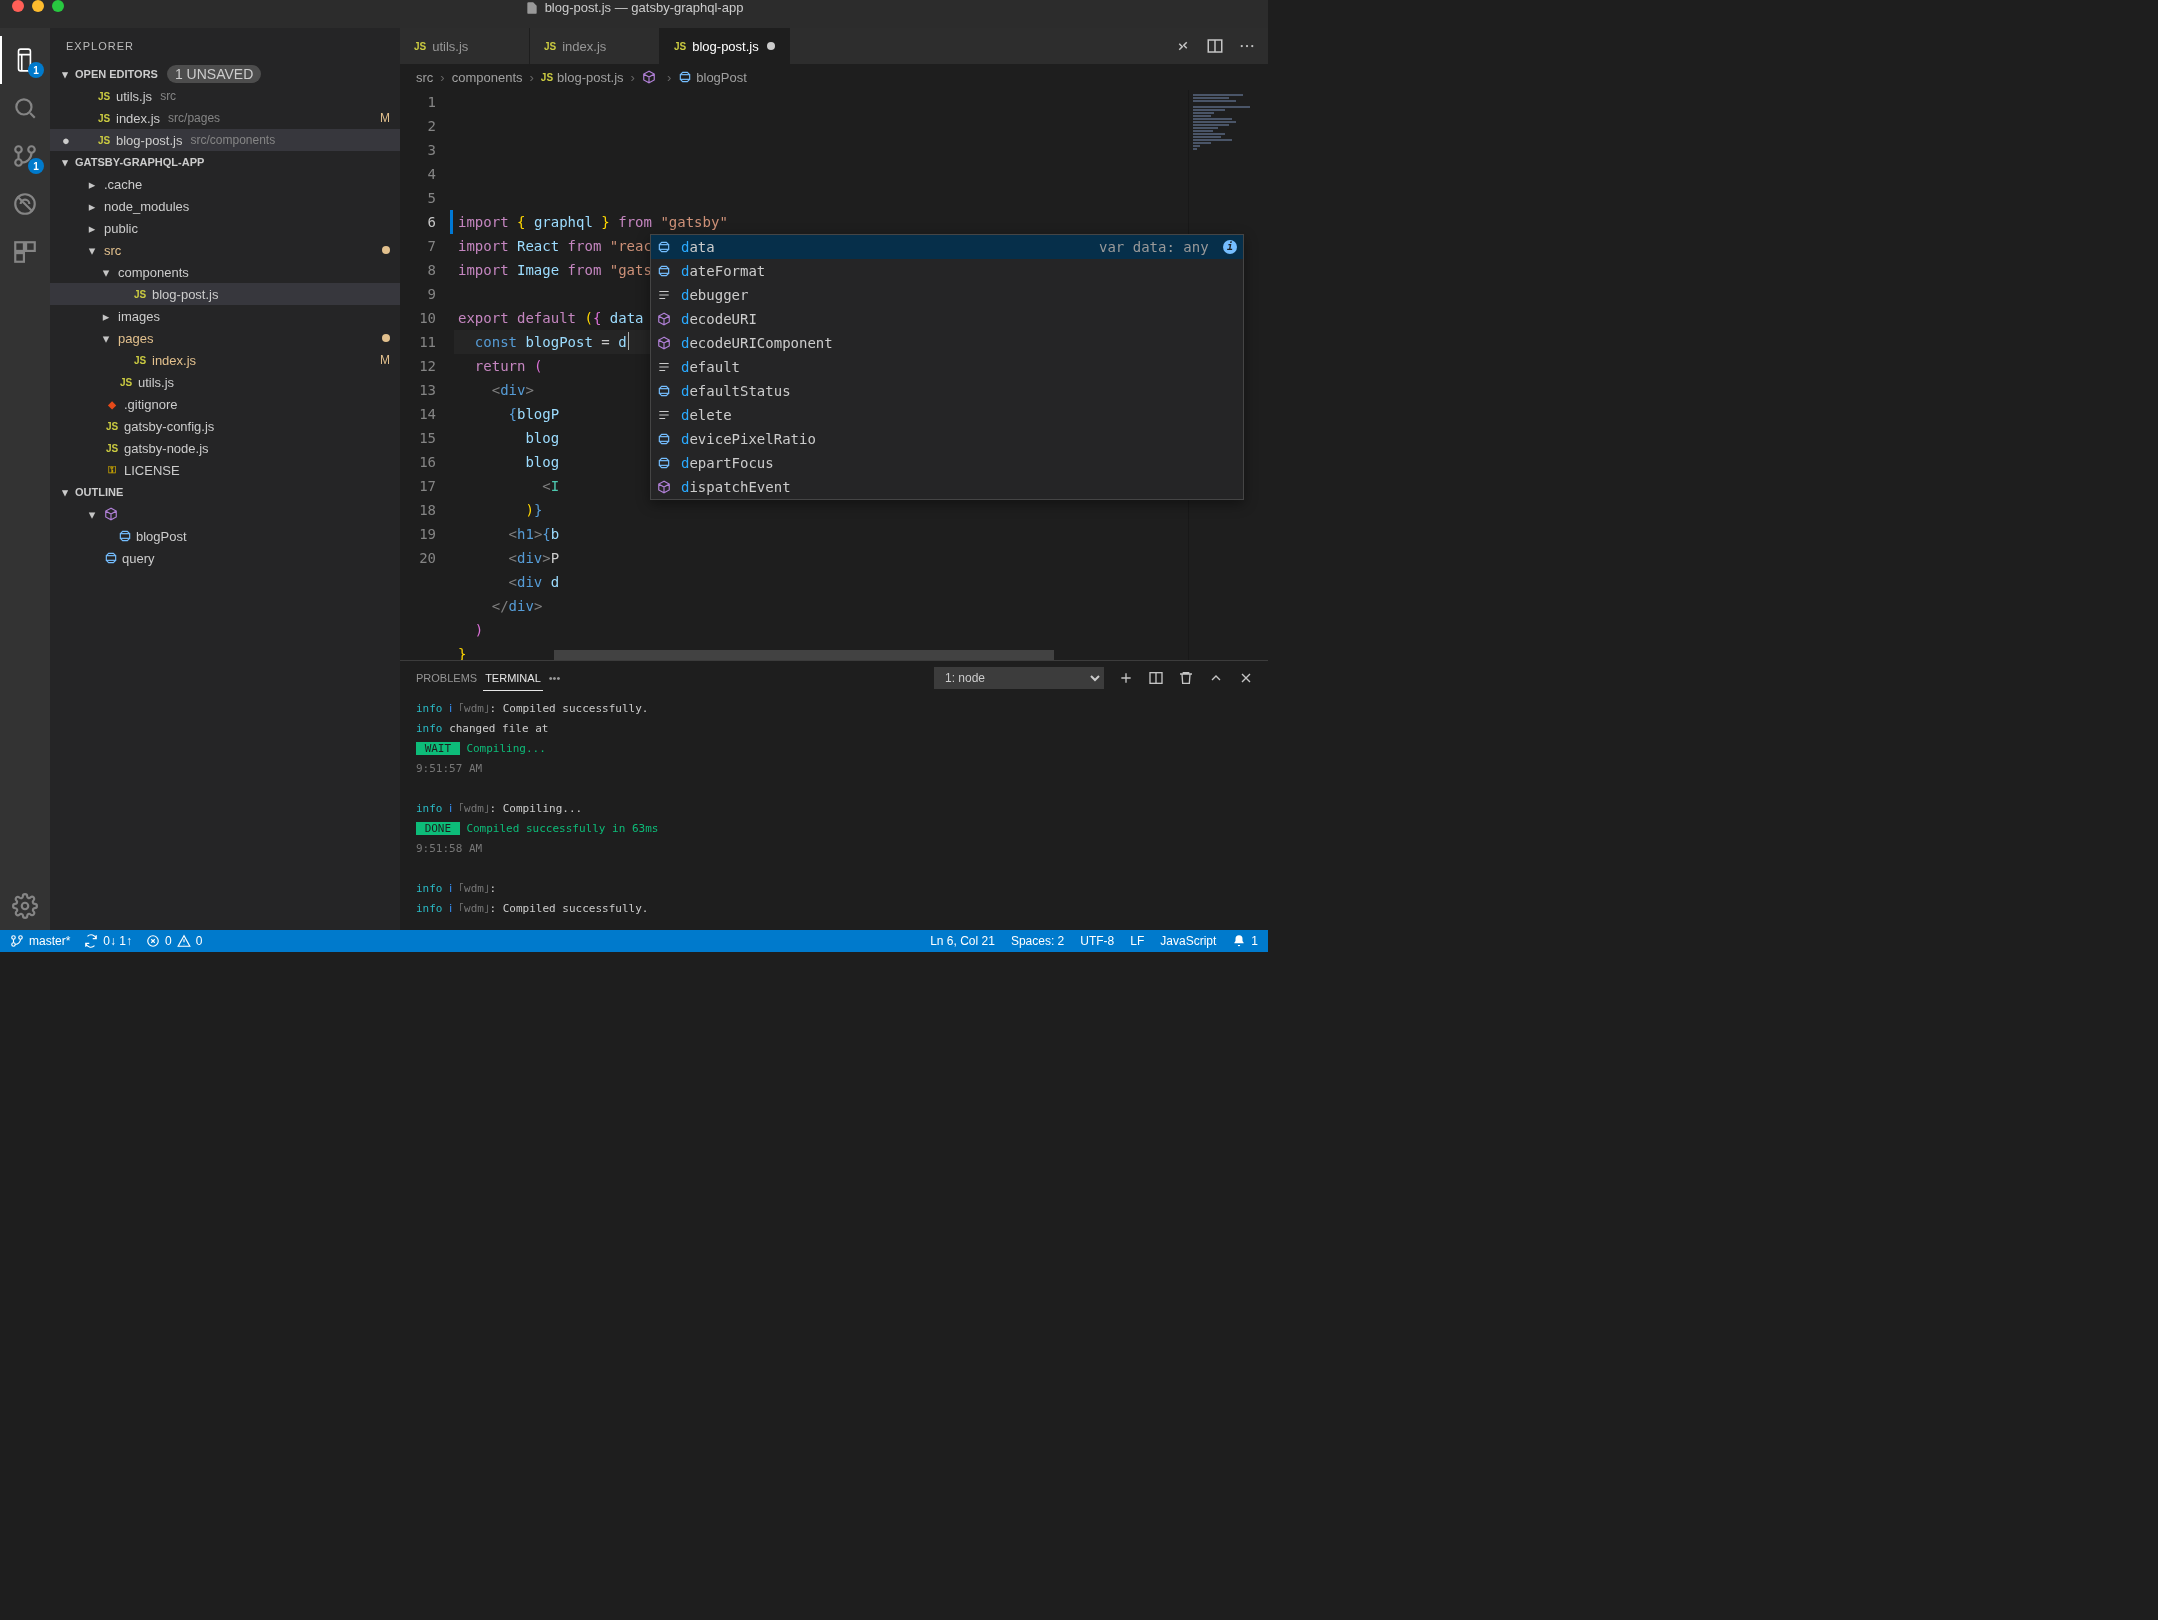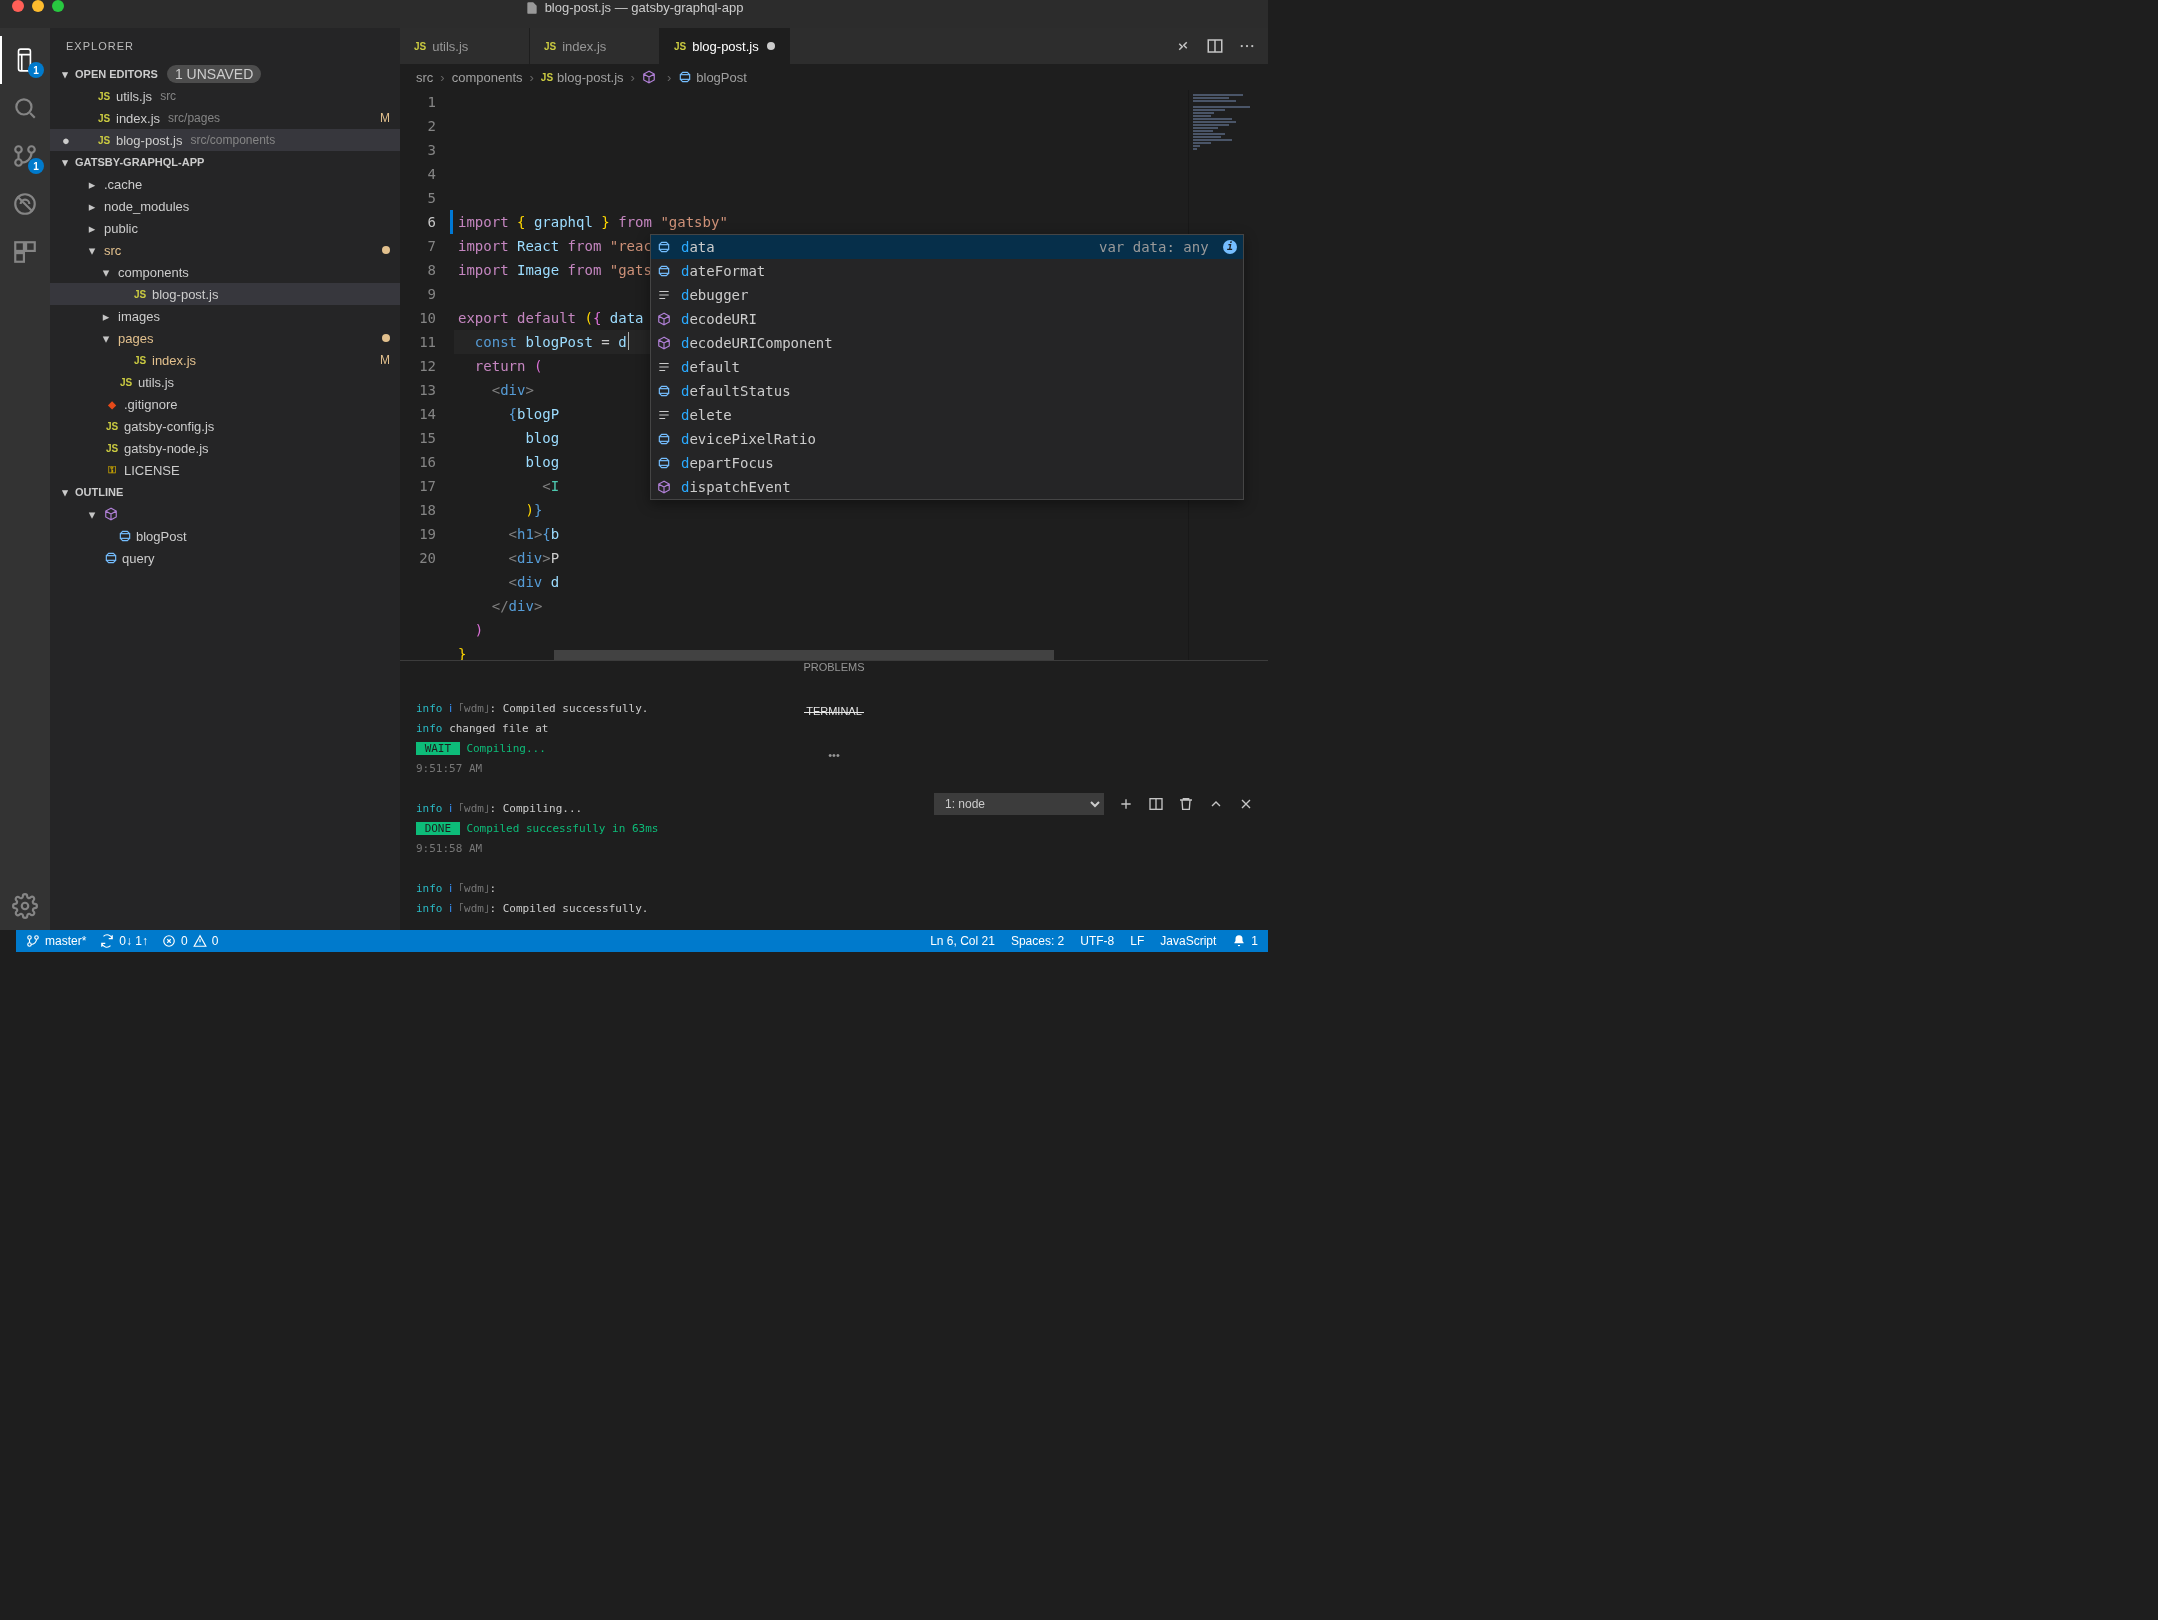--- a/index.html
+++ b/index.html
@@ -244,24 +244,23 @@
   height: 270px;
   border-top: 1px solid #3c3c3c;
   background: #1e1e1e;
   display:flex; flex-direction: column;
 }
 .panel-tabs {
   height: 34px;
   display: flex;
   align-items: center;
   padding: 0 14px;
-  gap: 32px;
+  gap: 4px;
   color: #969696;
   font-size: 11px;
-  flex-direction: column;
 }
 .panel-tabs .ptab { cursor:pointer; padding: 0 2px; height: 100%; display:flex; align-items:center; position:relative;}
 .panel-tabs .ptab.active { color:#e7e7e7; }
 .panel-tabs .ptab.active::after { content:''; position:absolute; bottom:4px; left:0; right:0; height:1px; background:#e7e7e7;}
 .panel-tabs .panel-actions { margin-left: auto; display:flex; align-items:center; gap: 14px; color:#c5c5c5;}
 .panel-tabs select { background: #3c3c3c; border:1px solid #3c3c3c; color:#ccc; height: 22px; padding: 0 6px; font-size:12px; width: 170px;}
 .terminal {
   flex:1;
   font-family: "SF Mono", Menlo, Consolas, monospace;
   font-size: 11px;
@@ -279,21 +278,20 @@
 
 .statusbar {
   height: 22px;
   background: var(--bg-status);
   color: #fff;
   display: flex;
   align-items: center;
   font-size: 12px;
   padding: 0 10px;
   gap: 14px;
-  margin-left: 16px;
 }
 .statusbar .right { margin-left: auto; display:flex; gap:16px; align-items:center;}
 .statusbar .item { display:flex; align-items:center; gap:5px; cursor: pointer;}
 
 svg { display: block; }
 .scroll-h { position:absolute; left:100px; right:0; bottom:0; height:10px; }
 .scroll-h .thumb { position:absolute; left:0; width:500px; height:10px; background:rgba(121,121,121,0.4);}
 
 </style>
 </head>

